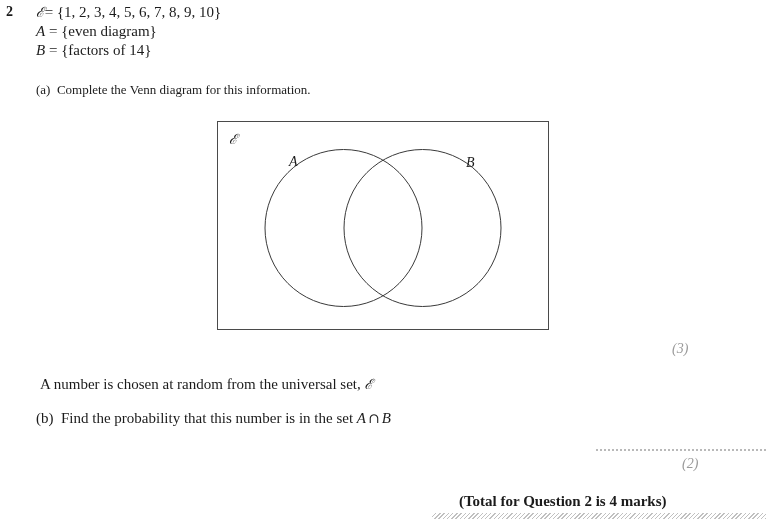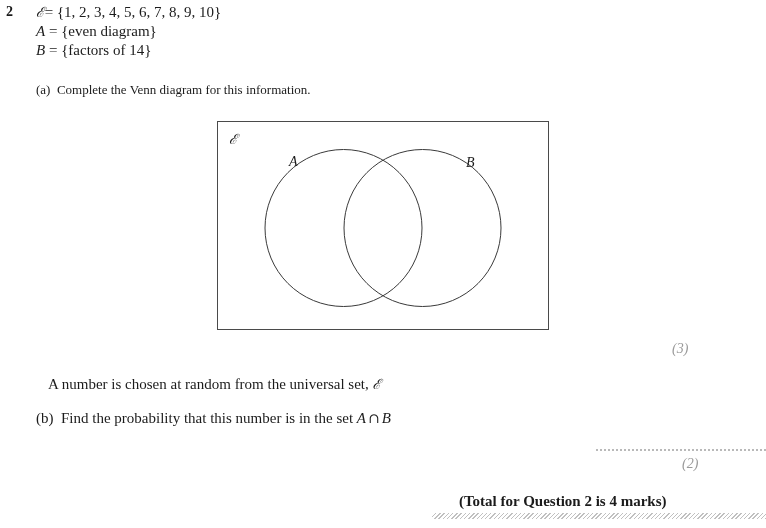--- a/index.html
+++ b/index.html
@@ -94,21 +94,21 @@
   .mark {
     color: #9a9a9a;
     font-style: italic;
     font-size: 14px;
   }
   #mark-a { left: 672px; top: 341px; }
   #mark-b { left: 682px; top: 456px; }
 
   
   #random-statement {
-    left: 48px;
+    left: 40px;
     top: 374px;
     font-size: 15px;
     white-space: nowrap;
   }
   #part-b-text {
     left: 36px;
     top: 410px;
     font-size: 15px;
     white-space: nowrap;
     text-align: right;

